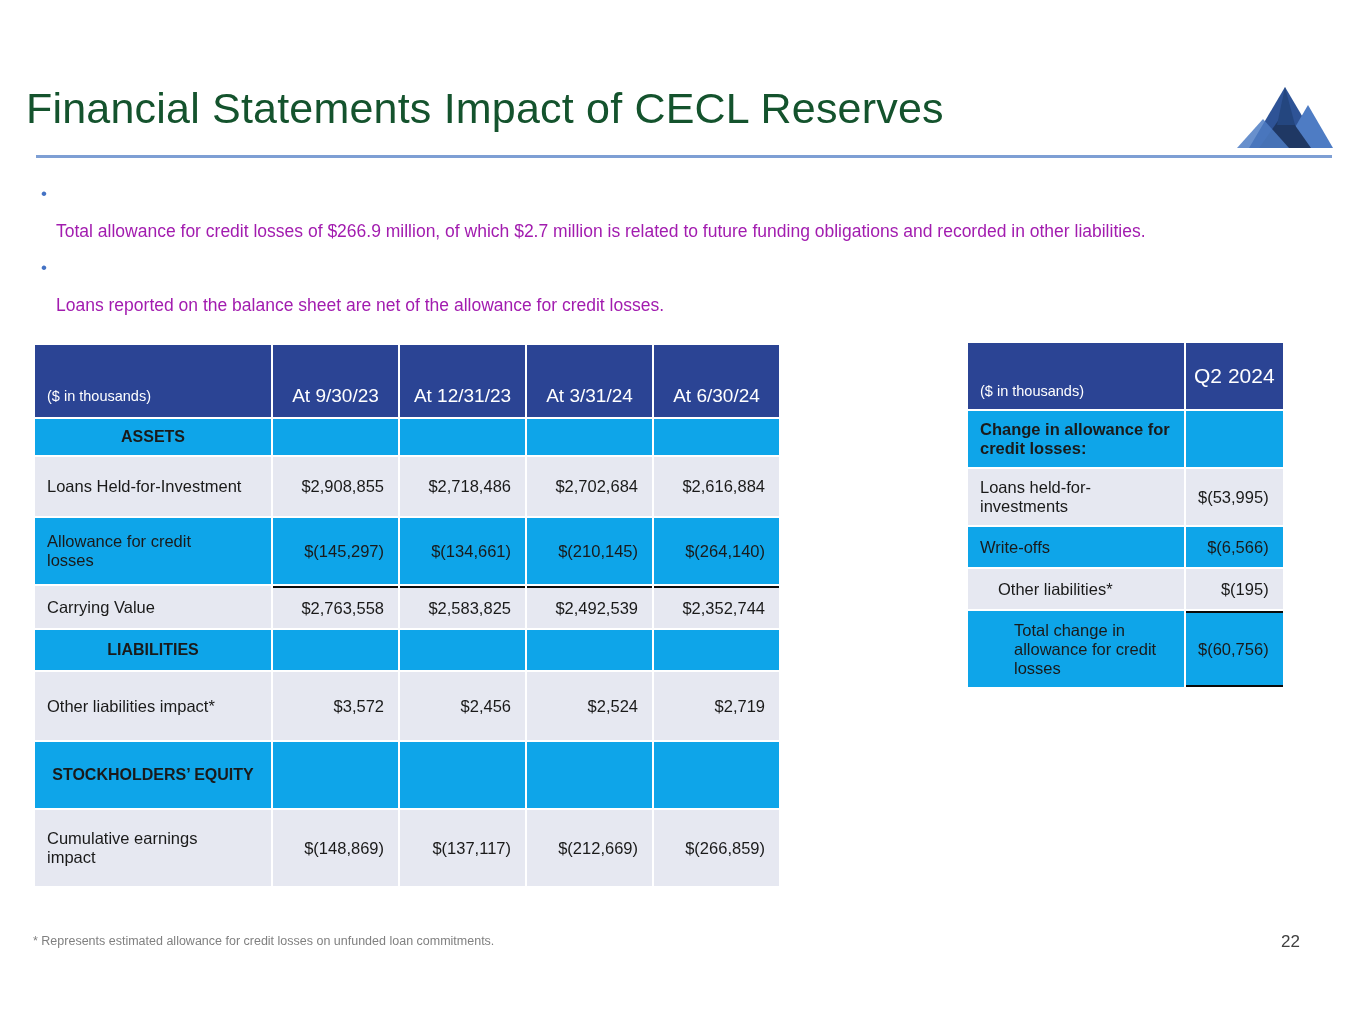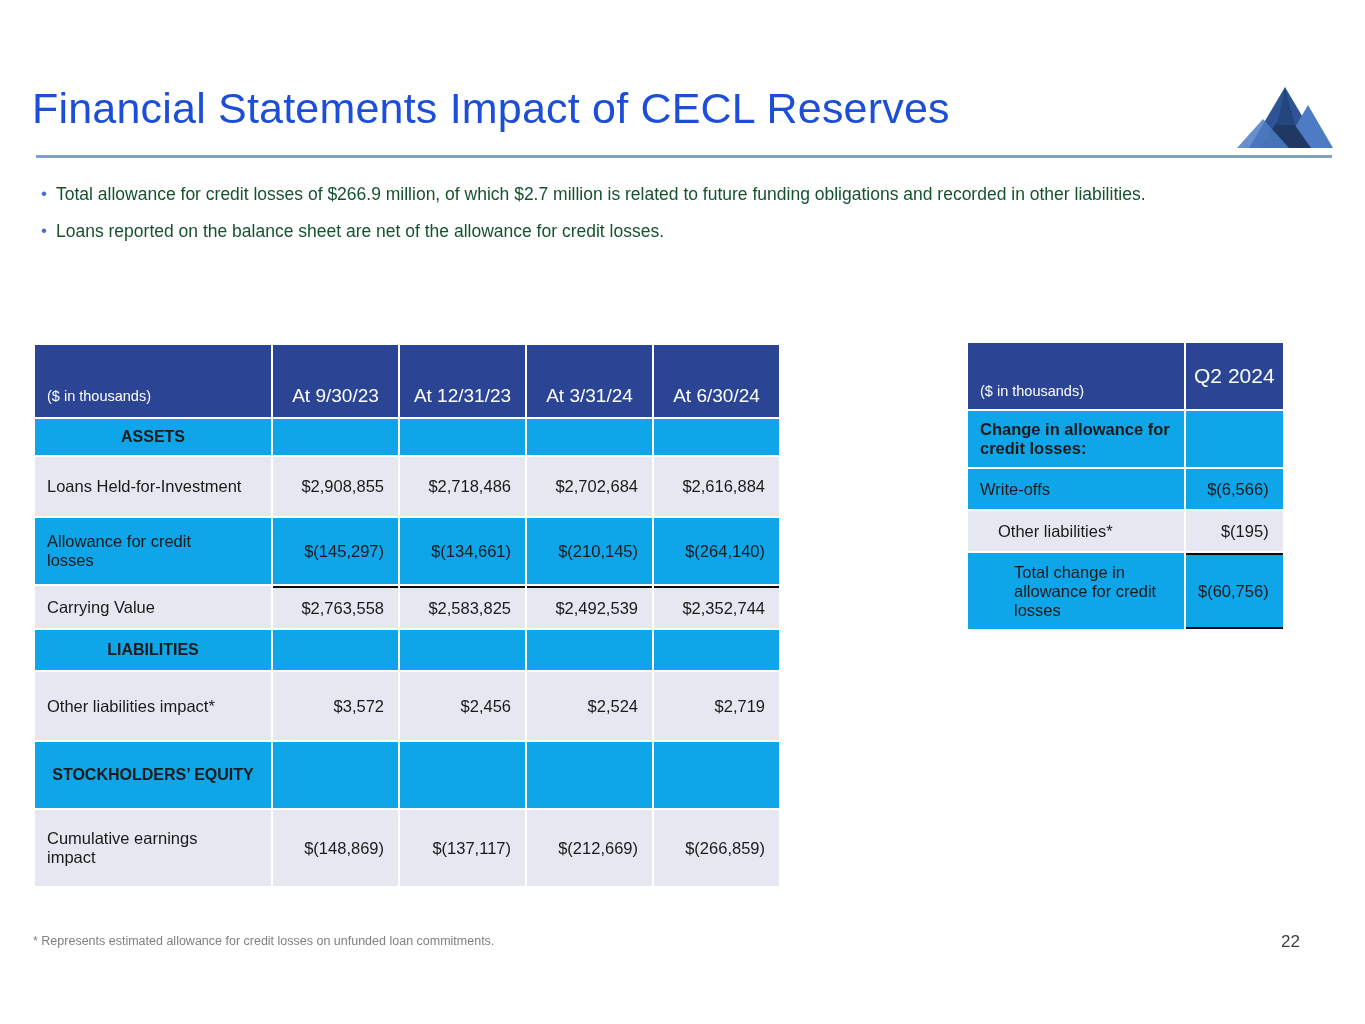--- a/index.html
+++ b/index.html
@@ -12,25 +12,25 @@
     height: 1024px;
     position: relative;
     font-family: "Liberation Sans", sans-serif;
     color: #404040;
     overflow: hidden;
   }
 
   
   #slide-title {
     position: absolute;
-    left: 32px;
+    left: 26px;
     top: 84px;
     font-size: 43px;
     font-weight: 400;
-    color: #1d4ed8;
+    color: #14532d;
     letter-spacing: 0.2px;
     white-space: nowrap;
   }
   #title-rule {
     position: absolute;
     left: 36px;
     top: 155px;
     width: 1296px;
     height: 3px;
     background: #7e9fd4;
@@ -59,23 +59,24 @@
     color: #4472c4;
     font-size: 17px;
     line-height: 26px;
     width: 24px;
     flex: 0 0 24px;
     text-align: center;
   }
   .bullet-text {
     font-size: 17.5px;
     line-height: 27px;
-    color: #14532d;
+    color: #a21caf;
     text-align: justify;
     flex: 1 1 auto;
+    margin-top: 37px;
   }
   .bullet-text.nojust { text-align: left; }
 
   
   .tbl {
     position: absolute;
     border-collapse: separate;
     border-spacing: 2px;
     background: #ffffff;
   }
@@ -350,20 +351,28 @@
 
   <tr>
     <td class="rowA c0" style="height:56px">
       <div class="cellpad lbl bold" style="max-width:190px">Change in allowance for credit losses:</div>
     </td>
     <td class="rowA cD">
           <div class="cellpad val"></div>
         </td>
   </tr>
 
+  <tr>
+    <td class="rowB c0" style="height:42px">
+      <div class="cellpad lbl">Loans held-for-investments</div>
+    </td>
+    <td class="rowB cD">
+          <div class="cellpad val">$(53,995)</div>
+        </td>
+  </tr>
 
   <tr>
     <td class="rowA c0" style="height:40px">
       <div class="cellpad lbl">Write-offs</div>
     </td>
     <td class="rowA cD">
           <div class="cellpad val">$(6,566)</div>
         </td>
   </tr>
 

